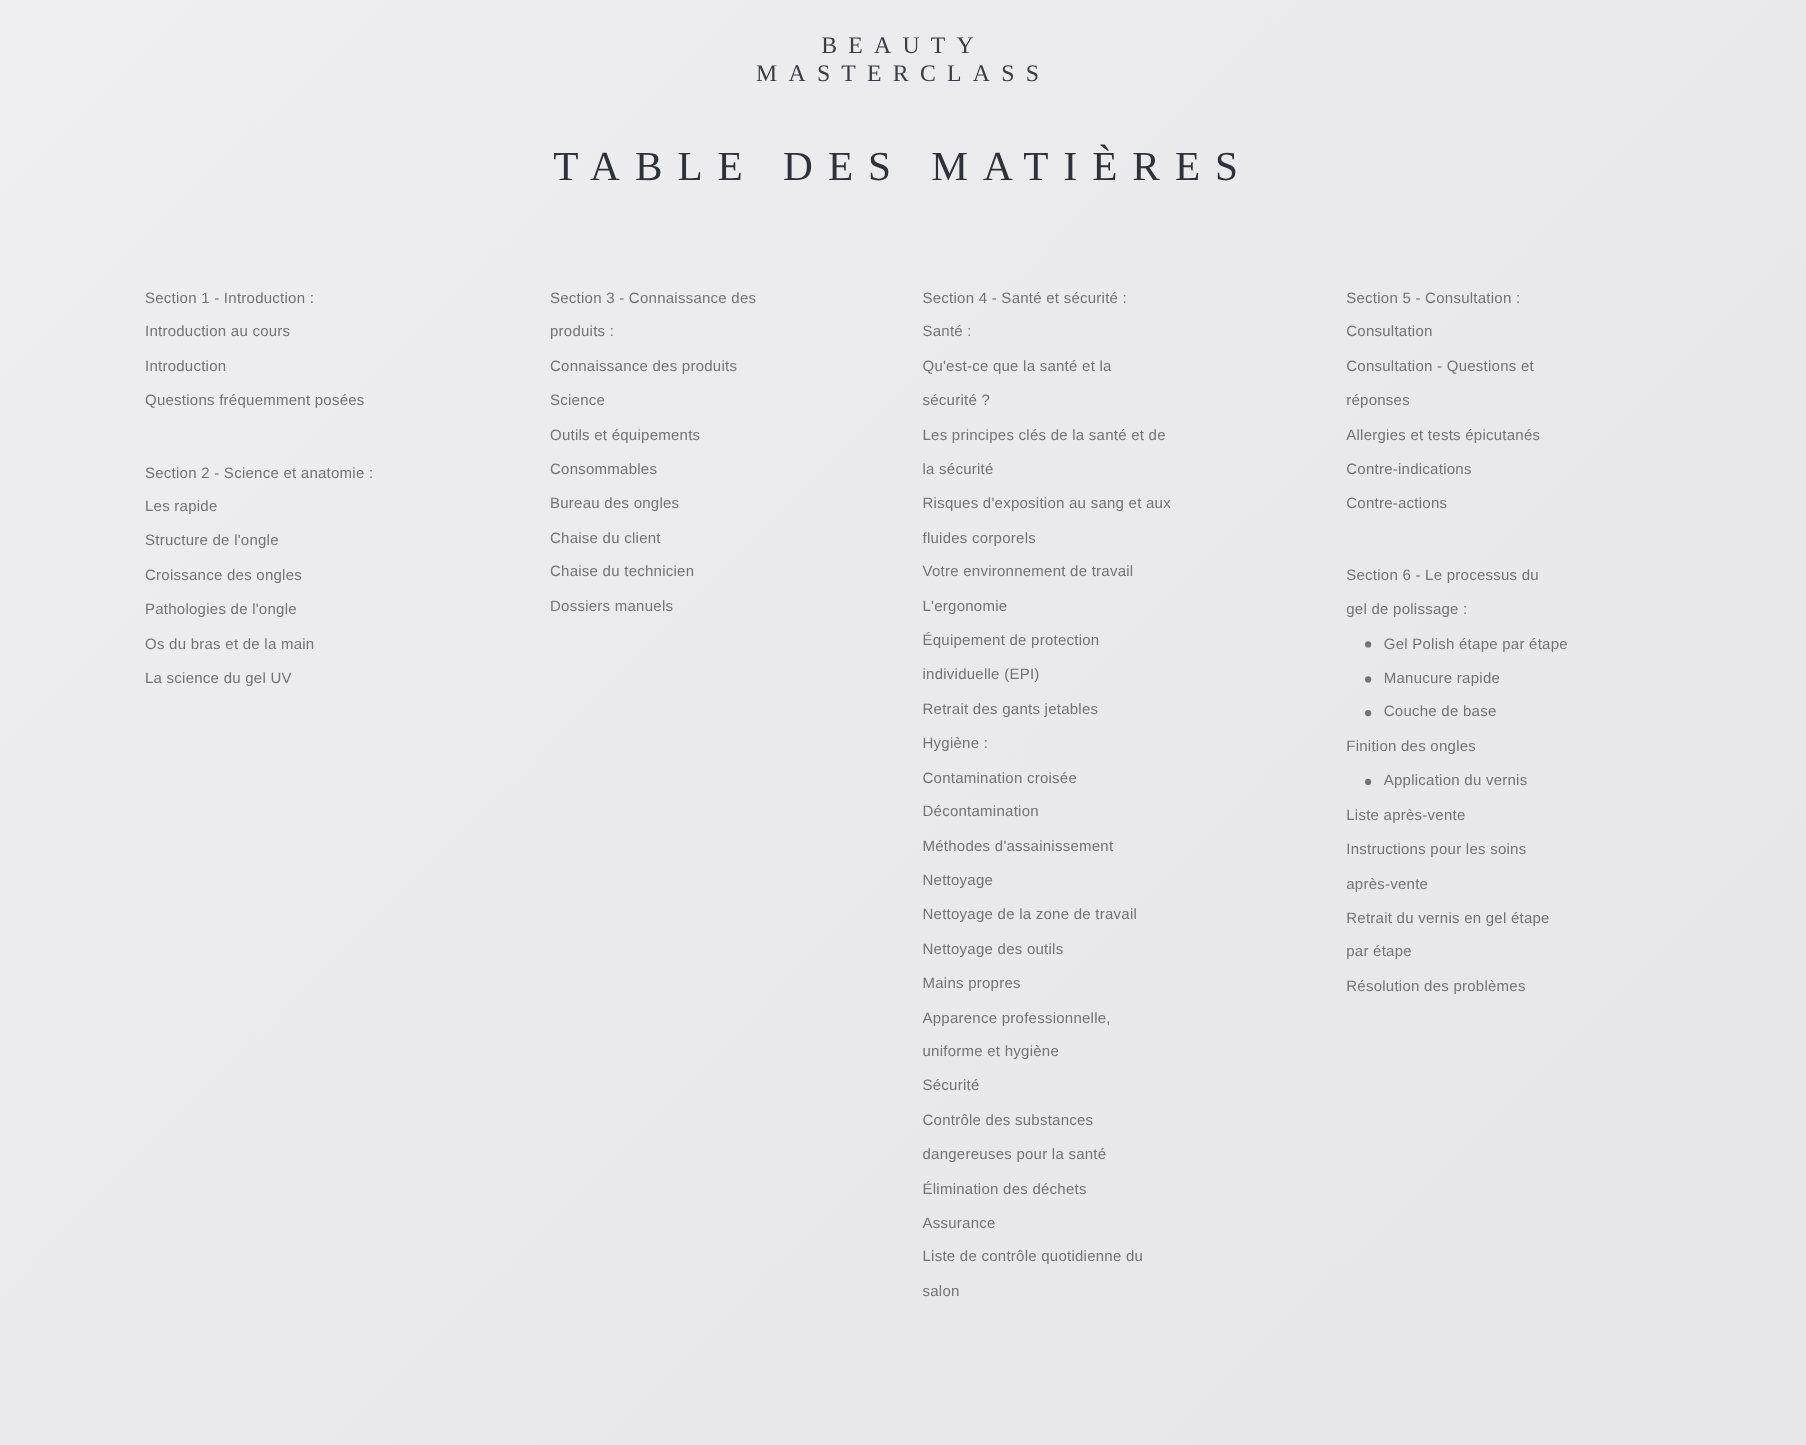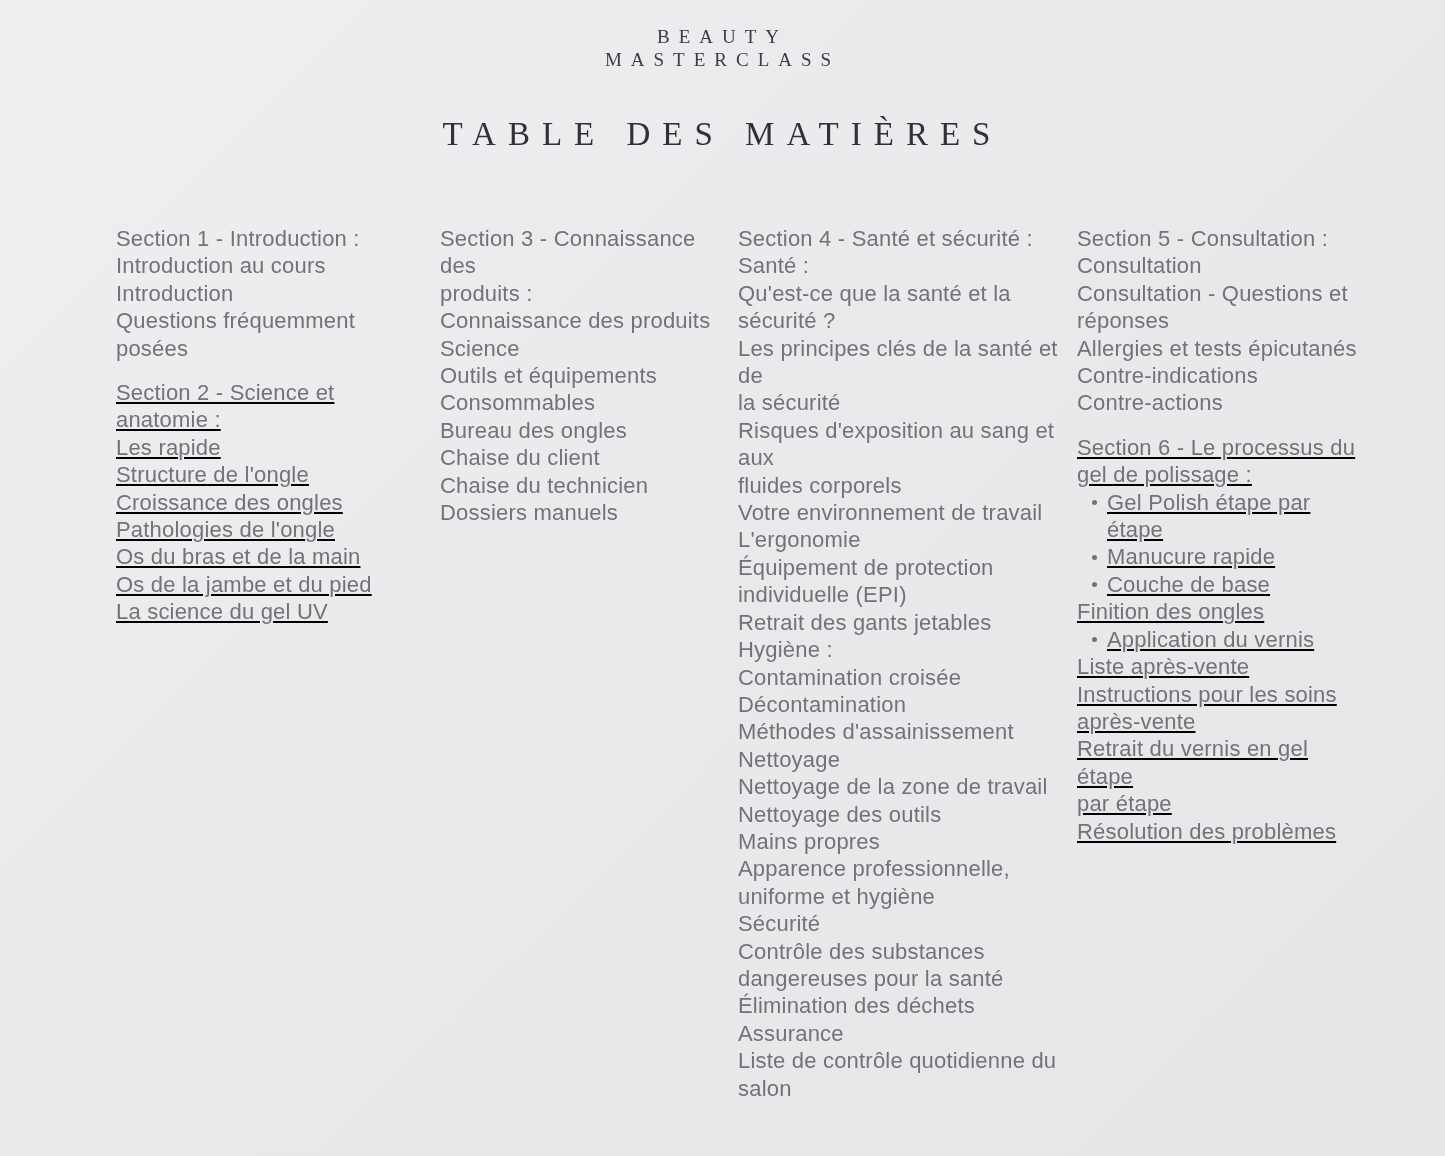--- a/index.html
+++ b/index.html
@@ -53,25 +53,24 @@
   }
   .toc-col {
     position: absolute;
     top: 0;
   }
   .toc-col.col1 { left: 116px;  width: 315px; }
   .toc-col.col2 { left: 440px;  width: 292px; }
   .toc-col.col3 { left: 738px;  width: 322px; }
   .toc-col.col4 { left: 1077px; width: 282px; }
   .toc-block + .toc-block {
-    margin-top: 17px;
-    text-decoration: underline;
+    margin-top: 30px;
   }
   .toc-line {
-    font-size: 22px;
+    font-size: 12px;
     line-height: 27.4px;
     color: #737277;
     white-space: pre-line;
     letter-spacing: 0.2px;
   }
   .toc-line.bullet {
     position: relative;
     padding-left: 30px;
   }
   .toc-line.bullet::before {
@@ -102,21 +101,20 @@
           <div class="toc-line">Introduction</div>
           <div class="toc-line">Questions fréquemment posées</div>
         </div>
         <div class="toc-block">
           <div class="toc-line">Section 2 - Science et anatomie :</div>
           <div class="toc-line">Les rapide</div>
           <div class="toc-line">Structure de l'ongle</div>
           <div class="toc-line">Croissance des ongles</div>
           <div class="toc-line">Pathologies de l'ongle</div>
           <div class="toc-line">Os du bras et de la main</div>
-          <div class="toc-line">Os de la jambe et du pied</div>
           <div class="toc-line">La science du gel UV</div>
         </div>
       </div>
       <div class="toc-col col2">
         <div class="toc-block">
           <div class="toc-line">Section 3 - Connaissance des
 produits :</div>
           <div class="toc-line">Connaissance des produits</div>
           <div class="toc-line">Science</div>
           <div class="toc-line">Outils et équipements</div>

